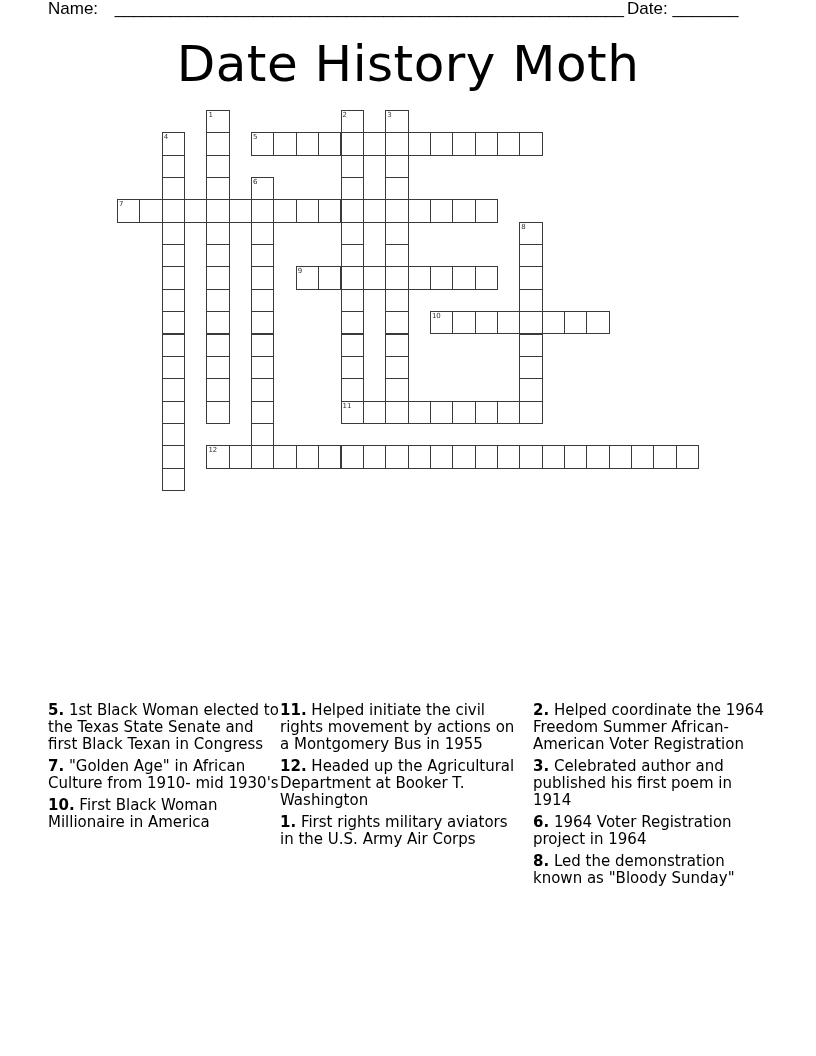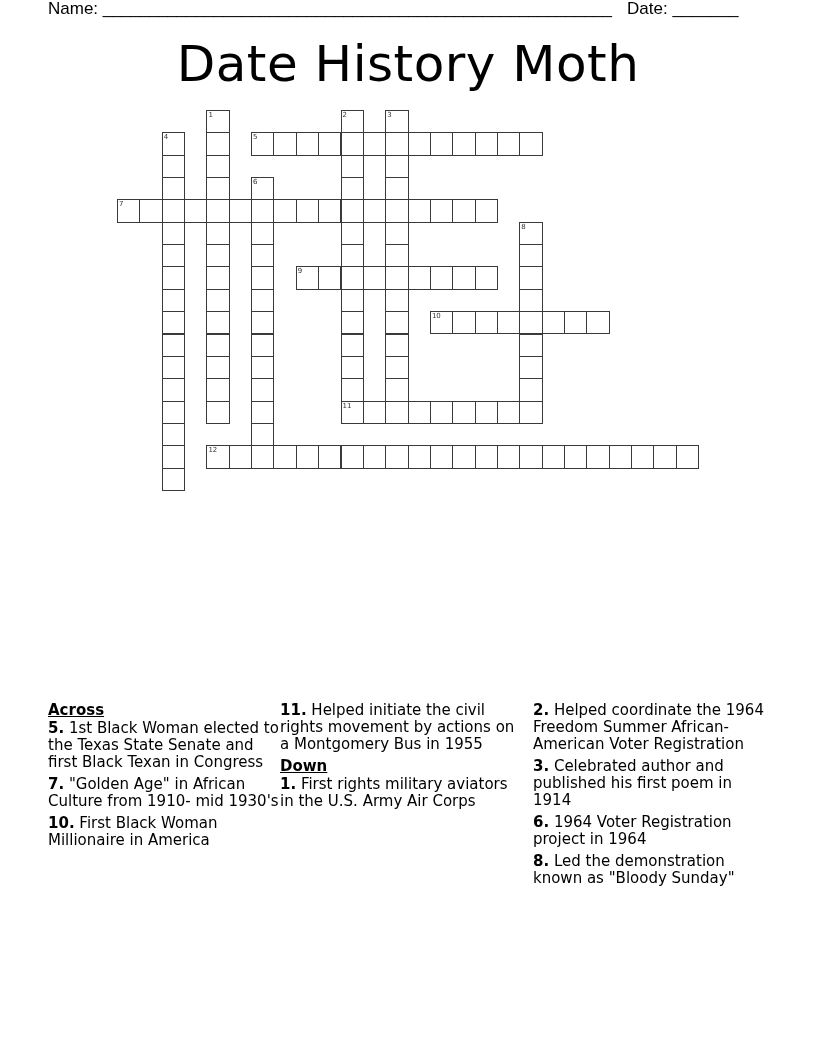--- a/index.html
+++ b/index.html
@@ -15,21 +15,21 @@
   .col { position: absolute; top: 0; width: 236px; }
   .sect { font-weight: bold; text-decoration: underline; margin-bottom: 1px; }
   .clue { margin-bottom: 5px; }
   .clue b { font-weight: bold; }
 </style>
 </head>
 <body>
 
 <div class="hdr" style="left:48px;">
   <span>Name:</span>
-  <span style="letter-spacing:-0.2px;">_______________________________________________________</span>
+  <span style="letter-spacing:-0.2px;margin-left:12px;">_______________________________________________________</span>
 </div>
 <div class="hdr" style="left:627px;">
   <span>Date:</span>
   <span>_______</span>
 </div>
 
 <div class="title">Date History Moth</div>
 
 <div id="grid">
     <div class="cell" style="left: 206.4px; top: 110px;">
@@ -197,28 +197,27 @@
     <div class="cell" style="left: 564px; top: 445.25px;"></div>
     <div class="cell" style="left: 586.35px; top: 445.25px;"></div>
     <div class="cell" style="left: 608.7px; top: 445.25px;"></div>
     <div class="cell" style="left: 631.05px; top: 445.25px;"></div>
     <div class="cell" style="left: 653.4px; top: 445.25px;"></div>
     <div class="cell" style="left: 675.75px; top: 445.25px;"></div>
   </div>
 
 <div class="clues" style="left:0; width:816px;">
   <div class="col" style="left:48px;">
-    <div class="sect">Across</div>
     <div class="clue"><b>5</b><b>.</b><span> 1st Black Woman elected to the Texas State Senate and first Black Texan in Congress</span></div>
     <div class="clue"><b>7</b><b>.</b><span> "Golden Age" in African Culture from 1910- mid 1930's</span></div>
     <div class="clue"><b>10</b><b>.</b><span> First Black Woman Millionaire in America</span></div>
   </div>
   <div class="col" style="left:280px;">
     <div class="clue"><b>11</b><b>.</b><span> Helped initiate the civil rights movement by actions on a Montgomery Bus in 1955</span></div>
-    <div class="sect">Down</div>
+    <div class="clue"><b>12</b><b>.</b><span> Headed up the Agricultural Department at Booker T. Washington</span></div>
     <div class="clue"><b>1</b><b>.</b><span> First rights military aviators in the U.S. Army Air Corps</span></div>
   </div>
   <div class="col" style="left:533px;">
     <div class="clue"><b>2</b><b>.</b><span> Helped coordinate the 1964 Freedom Summer African-American Voter Registration</span></div>
     <div class="clue"><b>3</b><b>.</b><span> Celebrated author and published his first poem in 1914</span></div>
     <div class="clue"><b>6</b><b>.</b><span> 1964 Voter Registration project in 1964</span></div>
     <div class="clue"><b>8</b><b>.</b><span> Led the demonstration known as "Bloody Sunday"</span></div>
   </div>
 </div>
 

